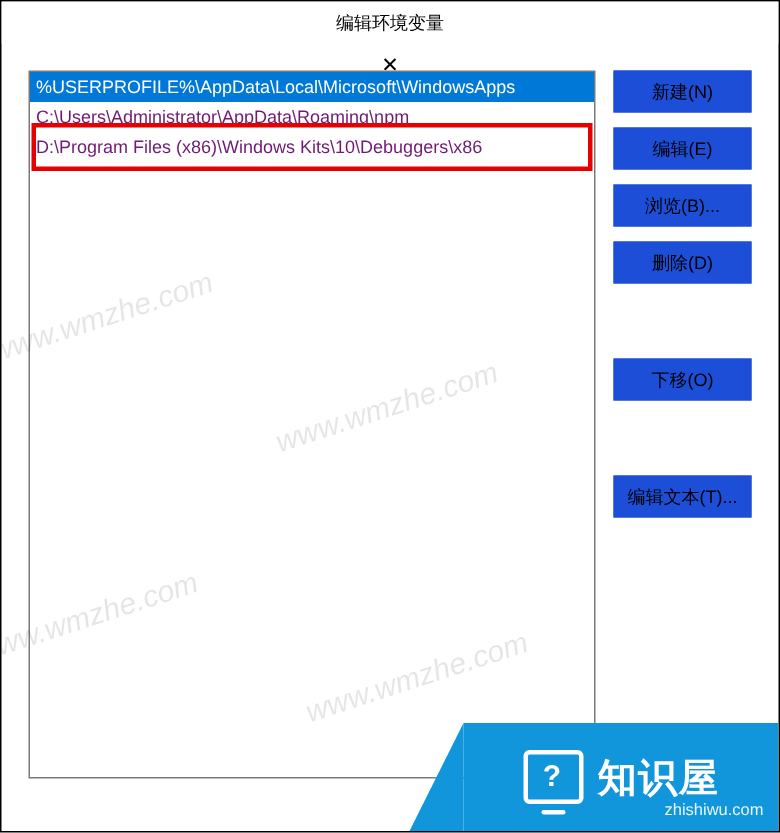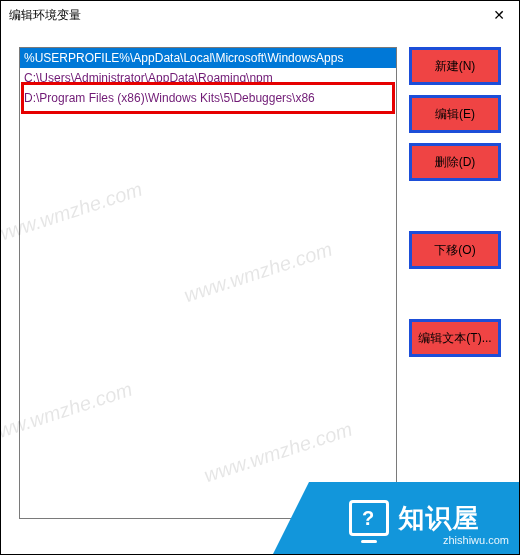--- a/index.html
+++ b/index.html
@@ -14,20 +14,21 @@
     border: 1px solid #000;
   }
   .titlebar {
     height: 28px;
     line-height: 28px;
     padding: 0 8px;
     background: #fff;
     display: flex;
     align-items: center;
     justify-content: space-between;
+    flex-direction: column;
   }
   .titlebar .title { font-size: 12px; }
   .close-x { font-size: 14px; padding: 0 6px; cursor: default; }
   .content-wrap {
     padding: 18px 18px 10px 18px;
     display: flex;
     gap: 12px;
   }
   .listbox {
     flex: 1;
@@ -56,23 +57,23 @@
     border: 3px solid #e60000;
     pointer-events: none;
   }
   .btn-col {
     width: 92px;
     display: flex;
     flex-direction: column;
     gap: 10px;
   }
   .btn {
-    height: 38px;
+    height: 28px;
     border: 3px solid #1d4ed8;
-    background: #ef4444;
+    background: #1d4ed8;
     font-size: 12px;
     cursor: default;
     display: flex;
     align-items: center;
     justify-content: center;
   }
   .gap-mid { height: 30px; }
   .gap-big { height: 30px; }
   .bottom-bar {
     position: absolute;
@@ -166,26 +167,27 @@
 <div class="titlebar">
   <span class="title">编辑环境变量</span>
   <span class="close-x">✕</span>
 </div>
 
 <div class="content-wrap">
   <div class="listbox" id="listbox">
 
   <div class="list-row selected">%USERPROFILE%\AppData\Local\Microsoft\WindowsApps</div>
       <div class="list-row">C:\Users\Administrator\AppData\Roaming\npm</div>
-      <div class="list-row">D:\Program Files (x86)\Windows Kits\5\Debuggers\x86</div>
+      <div class="list-row">D:\Program Files (x86)\Windows Kits\10\Debuggers\x86</div>
       <div class="highlight-box" style="left: 1px; right: 1px; top: 34px; height: 32px;"></div>
     </div>
   <div class="btn-col">
     <button class="btn">新建(N)</button>
     <button class="btn">编辑(E)</button>
+    <button class="btn">浏览(B)...</button>
     <button class="btn">删除(D)</button>
     <div class="gap-mid"></div>
     <button class="btn">下移(O)</button>
     <div class="gap-big"></div>
     <button class="btn">编辑文本(T)...</button>
   </div>
 </div>
 
 <div class="bottom-bar">
   <button class="btn ok-btn">确定</button>

